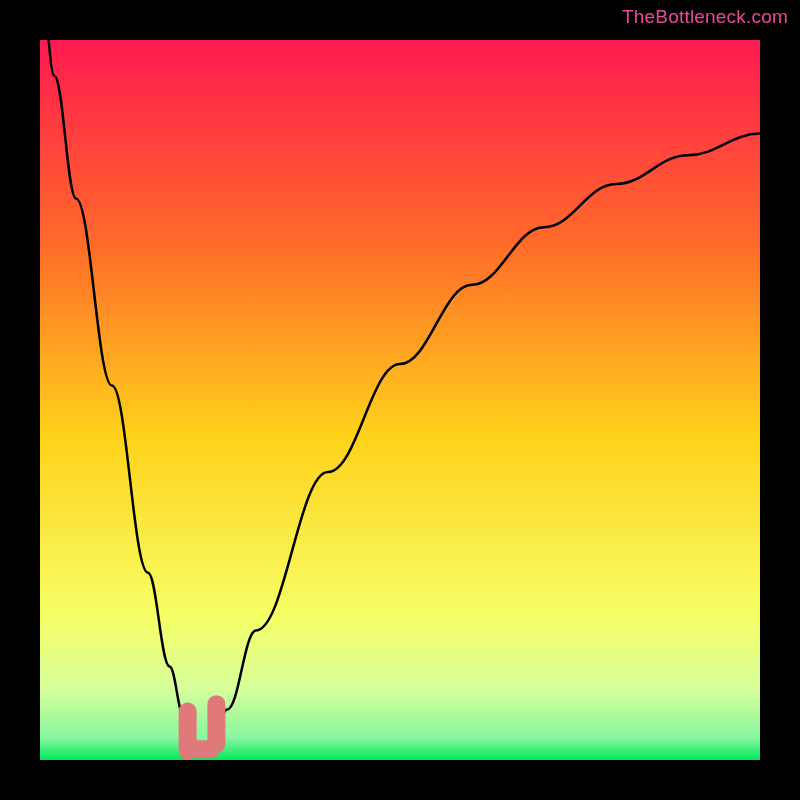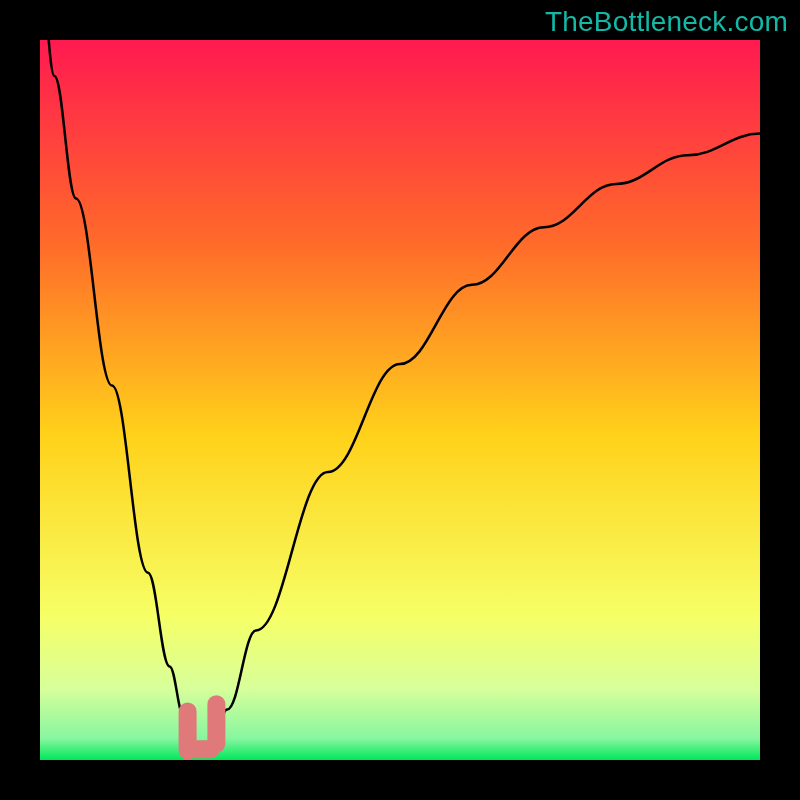--- a/index.html
+++ b/index.html
@@ -37,22 +37,22 @@
     left: 0;
     top: 0;
     width: 100%;
     height: 100%;
   }
   .watermark {
     position: absolute;
     top: 6px;
     right: 12px;
     font-family: Arial, Helvetica, sans-serif;
-    font-size: 28px;
-    color: #14b8a6;
+    font-size: 19px;
+    color: #ec4899;
     letter-spacing: 0.2px;
     user-select: none;
   }
 </style>
 </head>
 <body>
 
 <div class="frame">
   <div class="plot">
 

